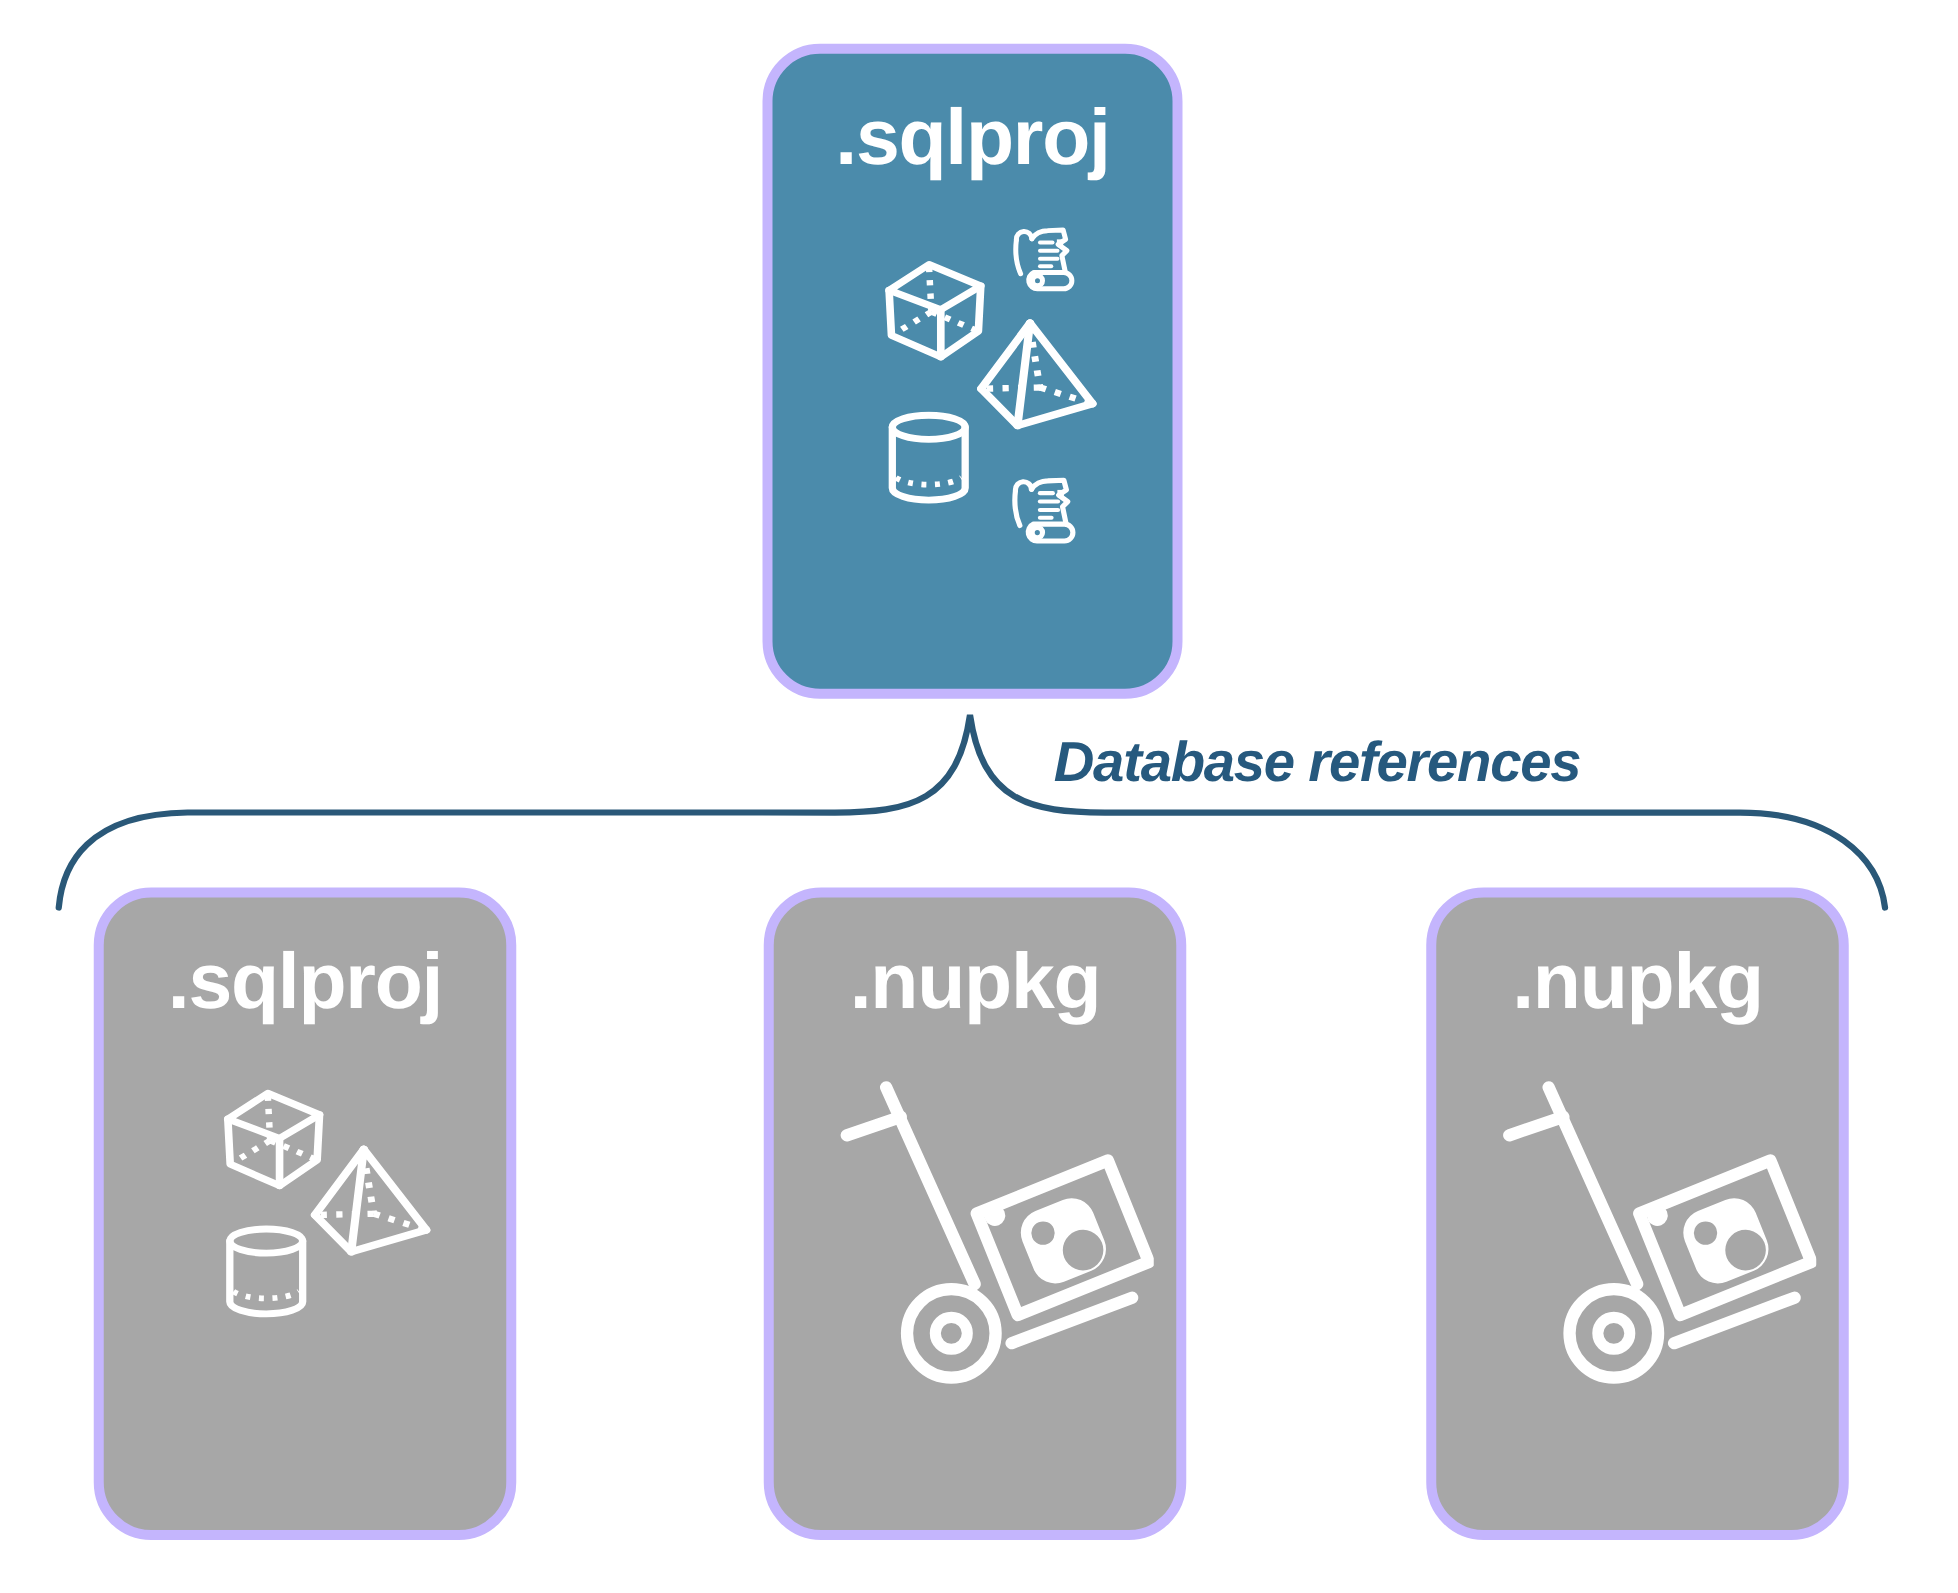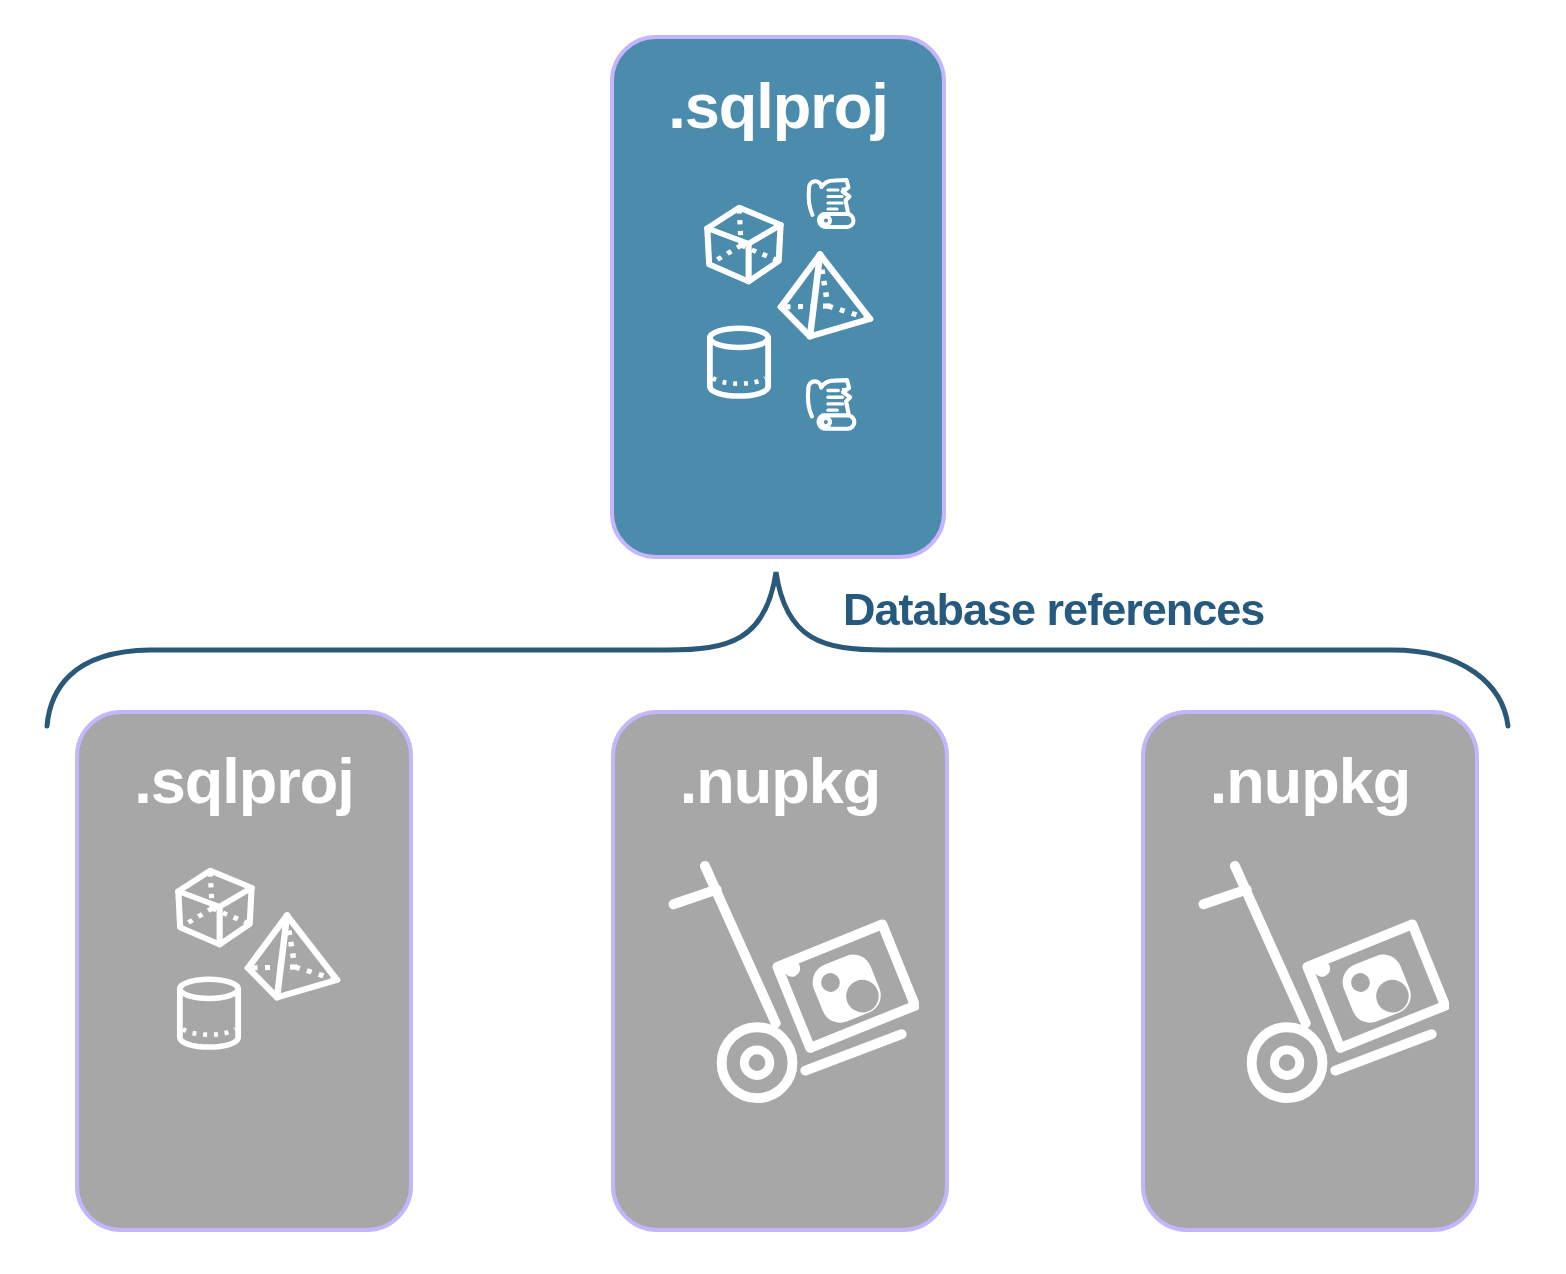--- a/index.html
+++ b/index.html
@@ -2,38 +2,38 @@
 <html><head>
 <meta charset="utf-8">
 <style>
   html, body { margin:0; padding:0; background:#ffffff; }
   #canvas {
     position:relative; width:1566px; height:1274px; background:#ffffff;
     font-family:"Liberation Sans", sans-serif; overflow:hidden;
   }
   .node {
     position:absolute; box-sizing:border-box;
-    border:4px solid #c4b5fd; border-radius:46px;
+    border:8px solid #c4b5fd; border-radius:46px;
   }
   .node-root  { left:610px;  top:35px;  width:336px; height:524px; background:#4b8bab; }
   .node-child { top:710px; width:338px; height:522px; background:#a7a7a7; }
   #child-0 { left:75px;   }
   #child-1 { left:611px;  }
   #child-2 { left:1141px; }
   .node-title {
     position:absolute; top:34px; left:0; right:0; text-align:center;
     font-weight:900; font-size:63px; line-height:66px; color:#ffffff;
     letter-spacing:-1px;
   }
   .icon { position:absolute; display:block; }
   .brace-layer { position:absolute; left:0; top:0; pointer-events:none; }
   .connector-label {
     position:absolute; left:843px; top:586px;
     font-weight:700; font-size:45px; line-height:48px; color:#26597e;
-    letter-spacing:-1px; white-space:nowrap;
+    letter-spacing:-1px; white-space:nowrap;font-style:italic;
   }
 </style>
 </head>
 <body>
 
 <svg width="0" height="0" style="position:absolute" aria-hidden="true">
   <defs>
 
     <g id="sym-cube" fill="none" stroke="#ffffff" stroke-width="6.5" stroke-linejoin="round" stroke-linecap="round">
       <path d="M12 34 L46 10 L90 30 L56 52 Z"></path>

